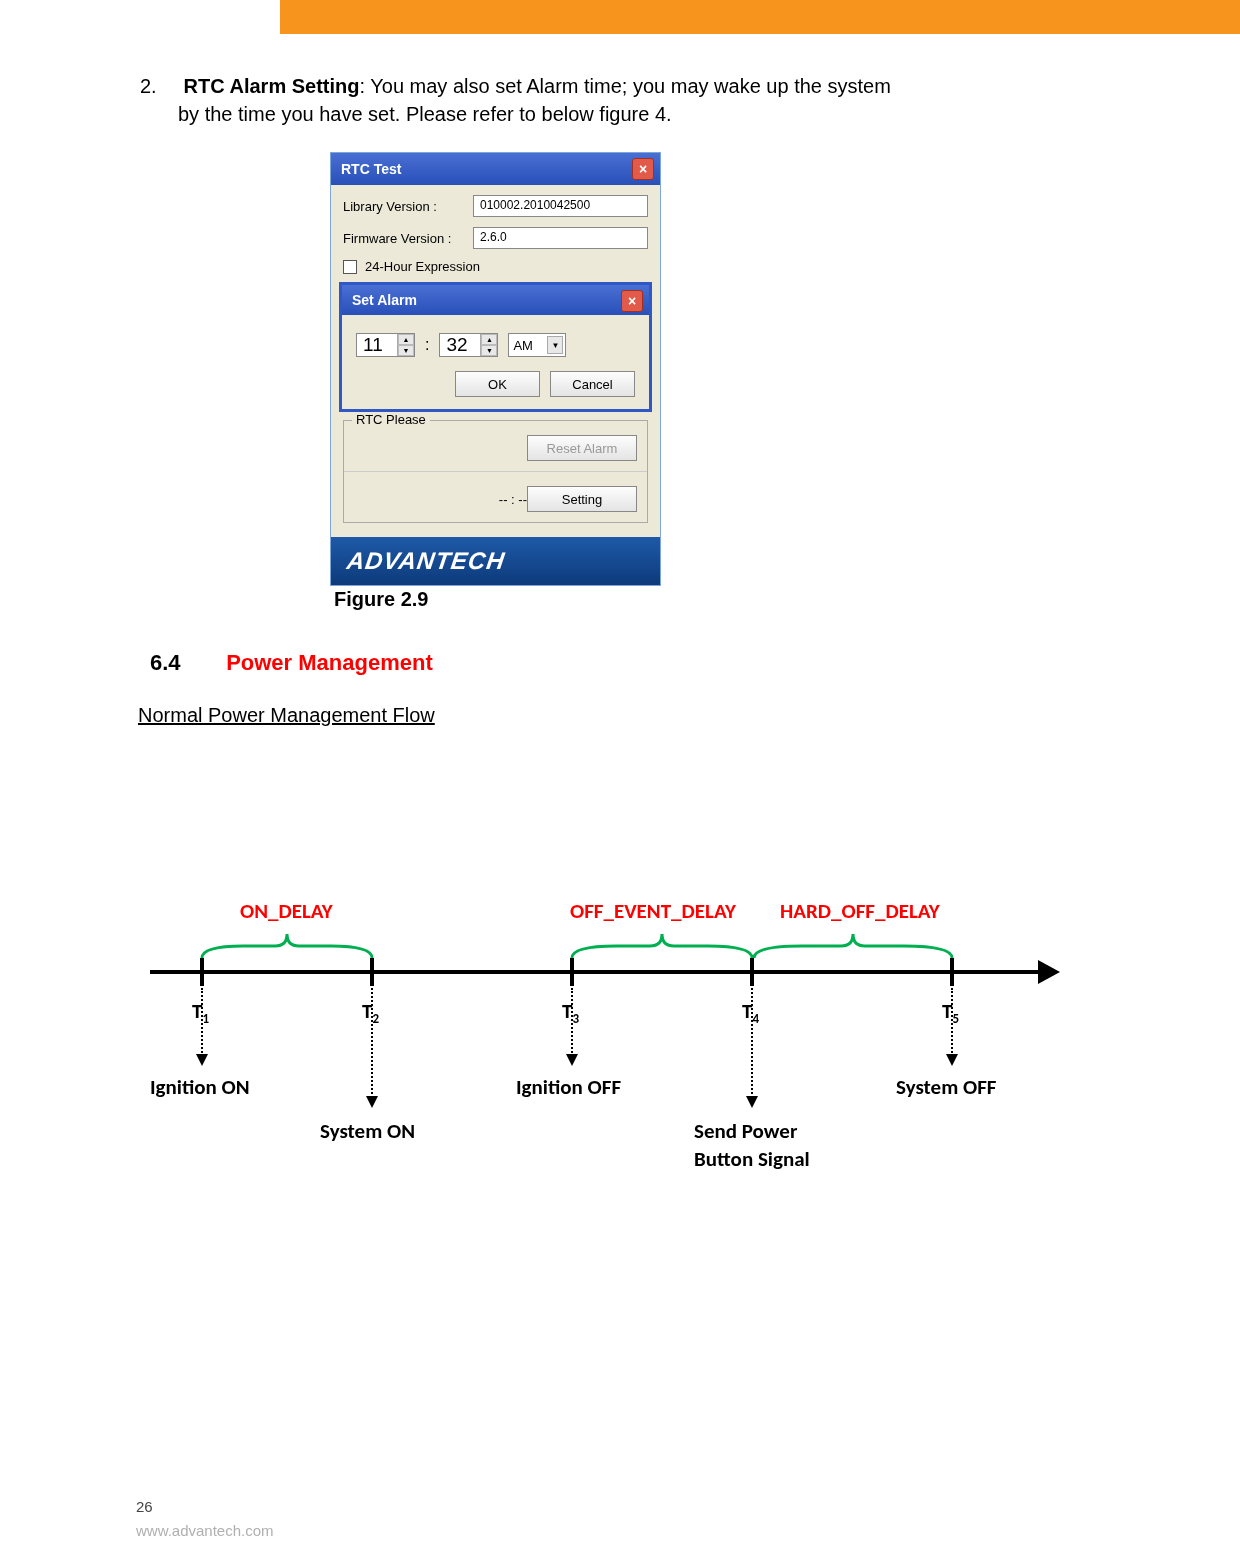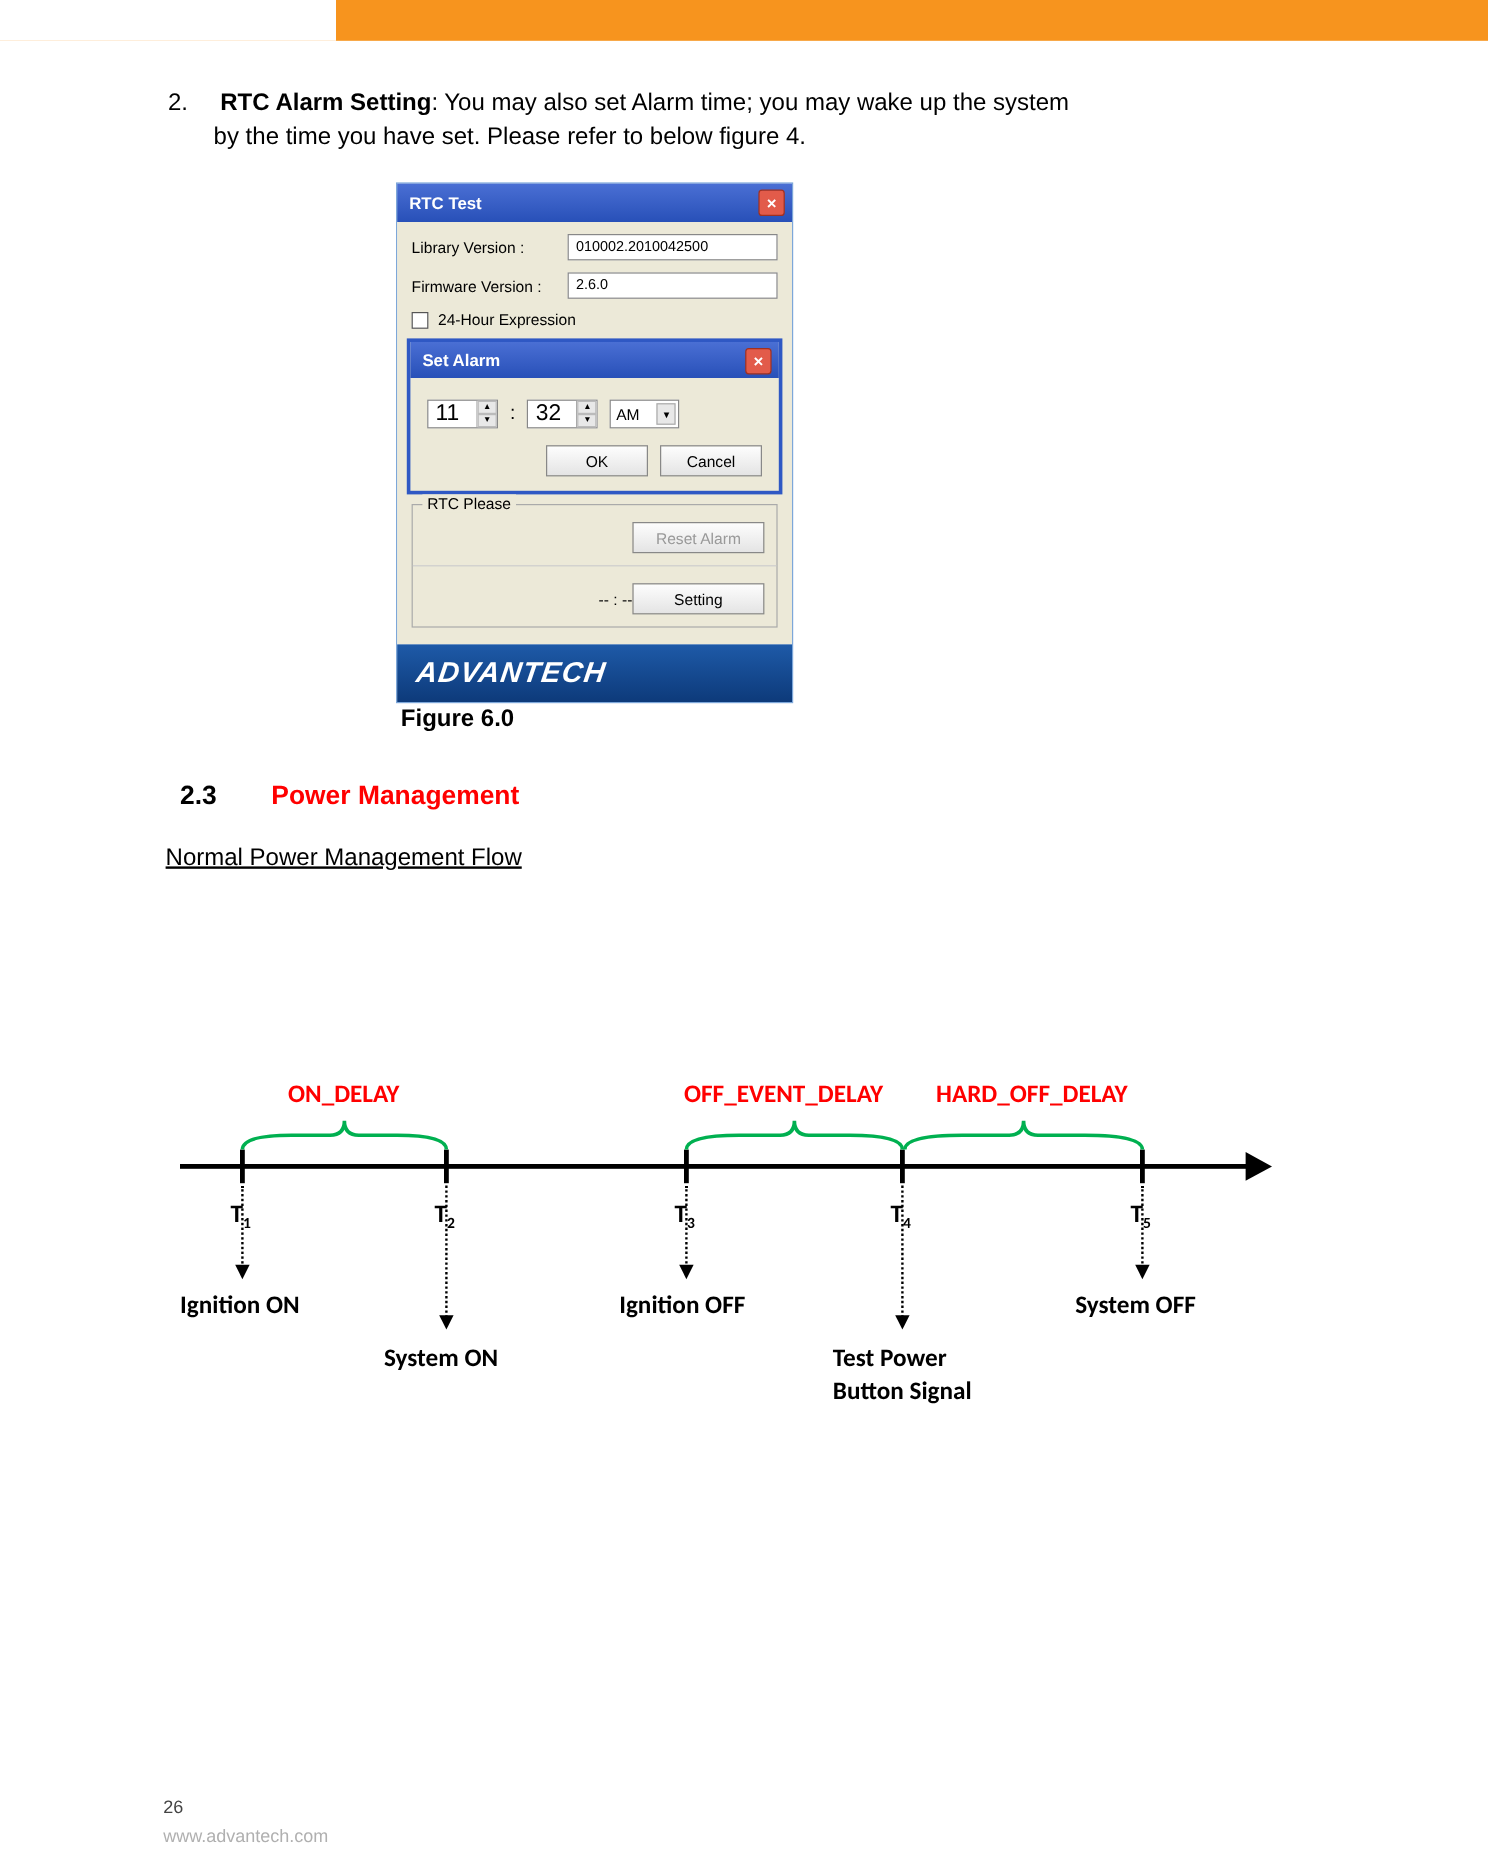--- a/index.html
+++ b/index.html
@@ -392,26 +392,26 @@
         <div class="rtc-alarm-in">
           <span class="dashes">-- : --</span>
           <div class="btn" style="width:110px;">Setting</div>
         </div>
       </div>
     </div>
     <div class="adv-footer">
       <span class="adv-logo"><span class="adv-d">ADVANTECH</span></span>
     </div>
   </div>
-  <div class="fig-cap">Figure 6.0</div>
+  <div class="fig-cap">Figure 2.9</div>
 </div>
 
 <div class="sec">
   <div class="sec-h">
-    <span class="sec-num">2.3</span>
+    <span class="sec-num">6.4</span>
     <span class="sec-red">Power Management</span>
   </div>
   <div class="flow-h">Normal Power Management Flow</div>
 </div>
 
 <div class="timeline">
   <div class="axis"></div>
   <div class="arrowhead"></div>
   <div class="tick tick1"></div>
   <div class="tick tick2"></div>
@@ -453,21 +453,21 @@
   <div class="vdash" style="left:221px; height:110px;"></div>
   <div class="varr" style="left:216px; top:226px;"></div>
   <div class="ev-lab" style="left:170px; top:248px;">System ON</div>
 
   <div class="vdash" style="left:421px; height:68px;"></div>
   <div class="varr" style="left:416px; top:184px;"></div>
   <div class="ev-lab" style="left:366px; top:204px;">Ignition OFF</div>
 
   <div class="vdash" style="left:601px; height:110px;"></div>
   <div class="varr" style="left:596px; top:226px;"></div>
-  <div class="ev-lab" style="left:544px; top:248px;">Test Power</div>
+  <div class="ev-lab" style="left:544px; top:248px;">Send Power</div>
   <div class="ev-lab" style="left:544px; top:276px;">Button Signal</div>
 
   <div class="vdash" style="left:801px; height:68px;"></div>
   <div class="varr" style="left:796px; top:184px;"></div>
   <div class="ev-lab" style="left:746px; top:204px;">System OFF</div>
 </div>
 
 <div class="page-num">26</div>
 <div class="page-foot">www.advantech.com</div>
 

